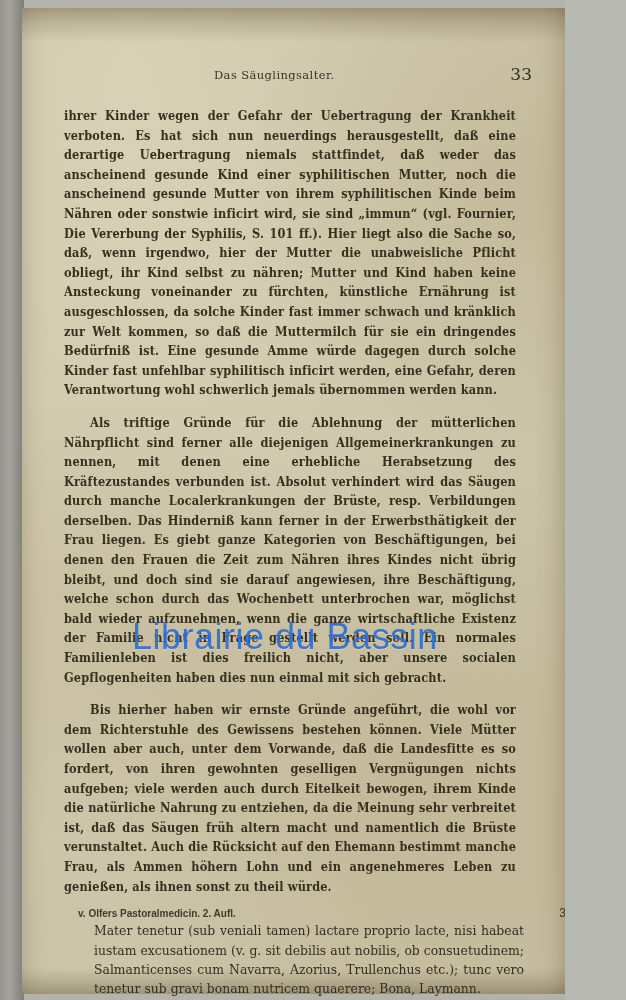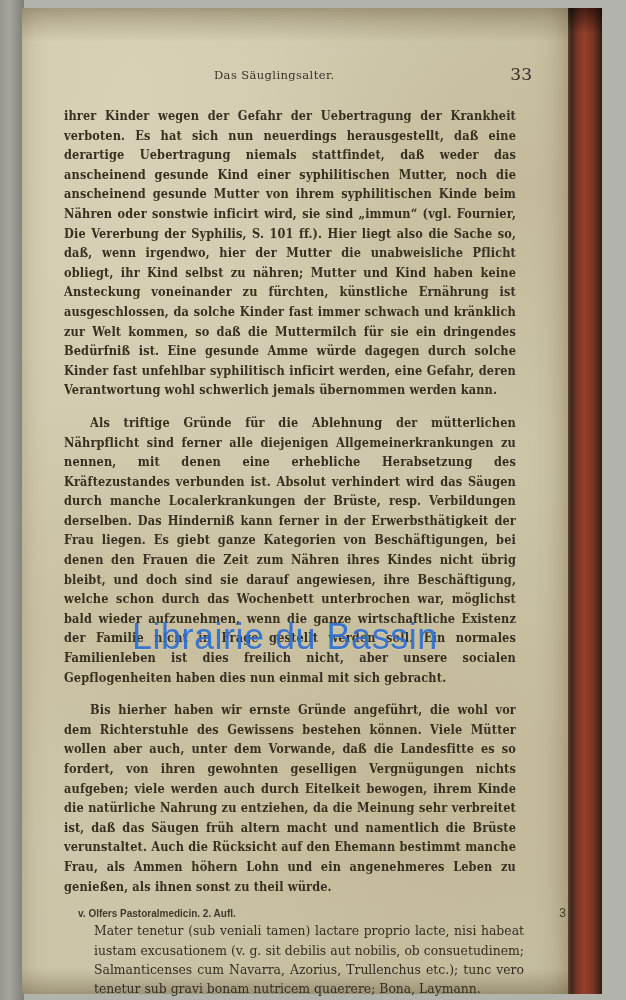--- a/index.html
+++ b/index.html
@@ -2,21 +2,21 @@
 <html><head>
 <meta charset="utf-8">
 <style>
   html, body {
     margin: 0;
     padding: 0;
     background: #b9b9b4;
   }
   #page {
     position: relative;
-    width: 626px;
+    width: 565px;
     height: 1000px;
     overflow: hidden;
     background: linear-gradient(90deg, #a8a8a3 0%, #b5b5b0 3%, #bdbdb8 6%, #b0b0ab 9%);
   }
   
   .photo-bg {
     position: absolute;
     inset: 0;
     background: #b3b3ae;
   }

